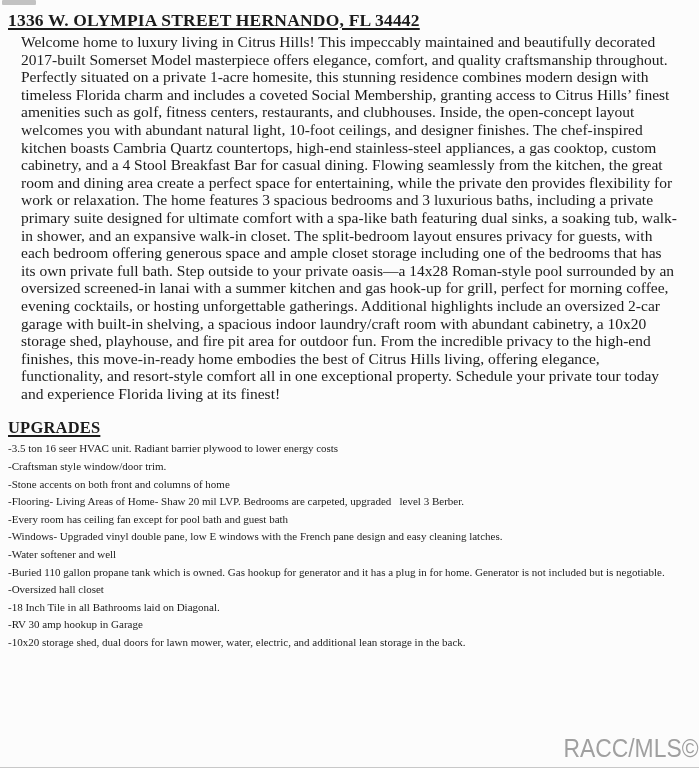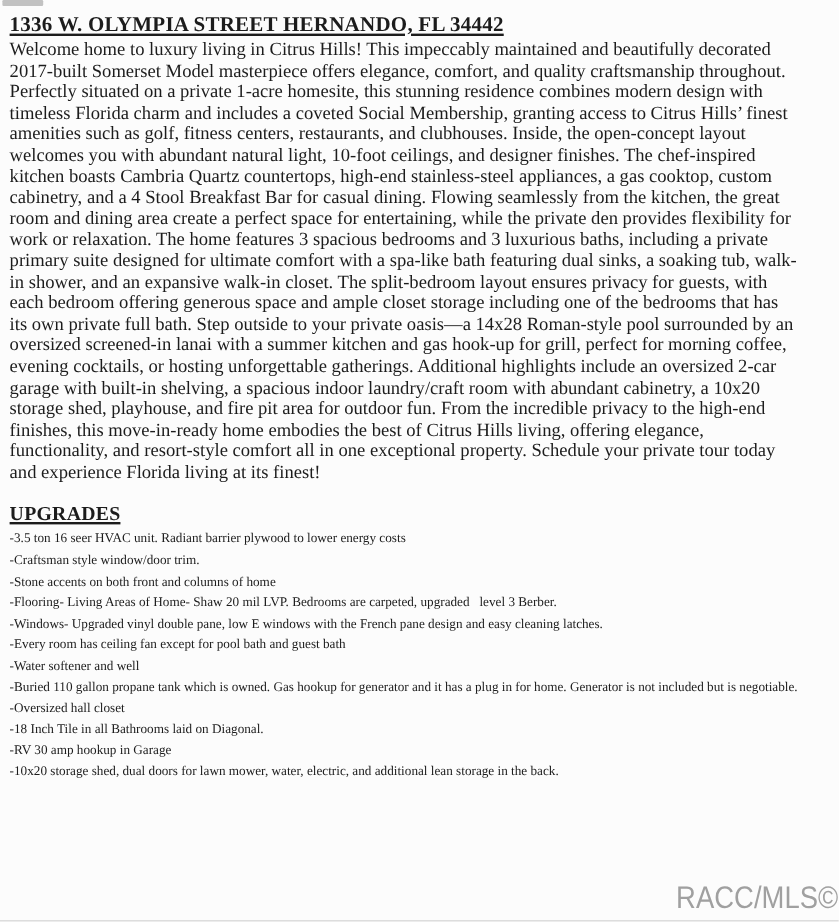--- a/index.html
+++ b/index.html
@@ -27,21 +27,21 @@
     font-weight: bold;
     font-size: 17.5px;
     line-height: 21px;
     letter-spacing: 0.2px;
     text-decoration: underline;
     text-decoration-thickness: 2px;
     text-underline-offset: 2px;
     white-space: nowrap;
   }
   .description {
-    margin: 2px 0 0 0;
+    margin: 2px 0 0 13px;
     width: 658px;
     font-size: 15.5px;
     line-height: 17.6px;
     white-space: pre-wrap;
   }
   .upgrades-title {
     margin: 16px 0 0 0;
     font-family: "Liberation Serif", serif;
     font-weight: bold;
     font-size: 16.5px;
@@ -103,22 +103,22 @@
 
   <p class="description">Welcome home to luxury living in Citrus Hills! This impeccably maintained and beautifully decorated 2017-built Somerset Model masterpiece offers elegance, comfort, and quality craftsmanship throughout. Perfectly situated on a private 1-acre homesite, this stunning residence combines modern design with timeless Florida charm and includes a coveted Social Membership, granting access to Citrus Hills’ finest amenities such as golf, fitness centers, restaurants, and clubhouses. Inside, the open-concept layout welcomes you with abundant natural light, 10-foot ceilings, and designer finishes. The chef-inspired kitchen boasts Cambria Quartz countertops, high-end stainless-steel appliances, a gas cooktop, custom cabinetry, and a 4 Stool Breakfast Bar for casual dining. Flowing seamlessly from the kitchen, the great room and dining area create a perfect space for entertaining, while the private den provides flexibility for work or relaxation. The home features 3 spacious bedrooms and 3 luxurious baths, including a private primary suite designed for ultimate comfort with a spa-like bath featuring dual sinks, a soaking tub, walk-in shower, and an expansive walk-in closet. The split-bedroom layout ensures privacy for guests, with each bedroom offering generous space and ample closet storage including one of the bedrooms that has its own private full bath. Step outside to your private oasis—a 14x28 Roman-style pool surrounded by an oversized screened-in lanai with a summer kitchen and gas hook-up for grill, perfect for morning coffee, evening cocktails, or hosting unforgettable gatherings. Additional highlights include an oversized 2-car garage with built-in shelving, a spacious indoor laundry/craft room with abundant cabinetry, a 10x20 storage shed, playhouse, and fire pit area for outdoor fun. From the incredible privacy to the high-end finishes, this move-in-ready home embodies the best of Citrus Hills living, offering elegance, functionality, and resort-style comfort all in one exceptional property. Schedule your private tour today and experience Florida living at its finest!</p>
 
   <h2 class="upgrades-title">UPGRADES</h2>
 
   <div class="upgrades">
       <div class="upgrade-item">-3.5 ton 16 seer HVAC unit. Radiant barrier plywood to lower energy costs</div>
       <div class="upgrade-item">-Craftsman style window/door trim.</div>
       <div class="upgrade-item">-Stone accents on both front and columns of home</div>
       <div class="upgrade-item">-Flooring- Living Areas of Home- Shaw 20 mil LVP. Bedrooms are carpeted, upgraded   level 3 Berber.</div>
+      <div class="upgrade-item">-Every room has ceiling fan except for pool bath and guest bath</div>
       <div class="upgrade-item">-Windows- Upgraded vinyl double pane, low E windows with the French pane design and easy cleaning latches.</div>
-      <div class="upgrade-item">-Every room has ceiling fan except for pool bath and guest bath</div>
       <div class="upgrade-item">-Water softener and well</div>
       <div class="upgrade-item">-Buried 110 gallon propane tank which is owned. Gas hookup for generator and it has a plug in for home. Generator is not included but is negotiable.</div>
       <div class="upgrade-item">-Oversized hall closet</div>
       <div class="upgrade-item">-18 Inch Tile in all Bathrooms laid on Diagonal.</div>
       <div class="upgrade-item">-RV 30 amp hookup in Garage</div>
       <div class="upgrade-item">-10x20 storage shed, dual doors for lawn mower, water, electric, and additional lean storage in the back.</div>
     </div>
 
   <div class="watermark">RACC/MLS©</div>
 

